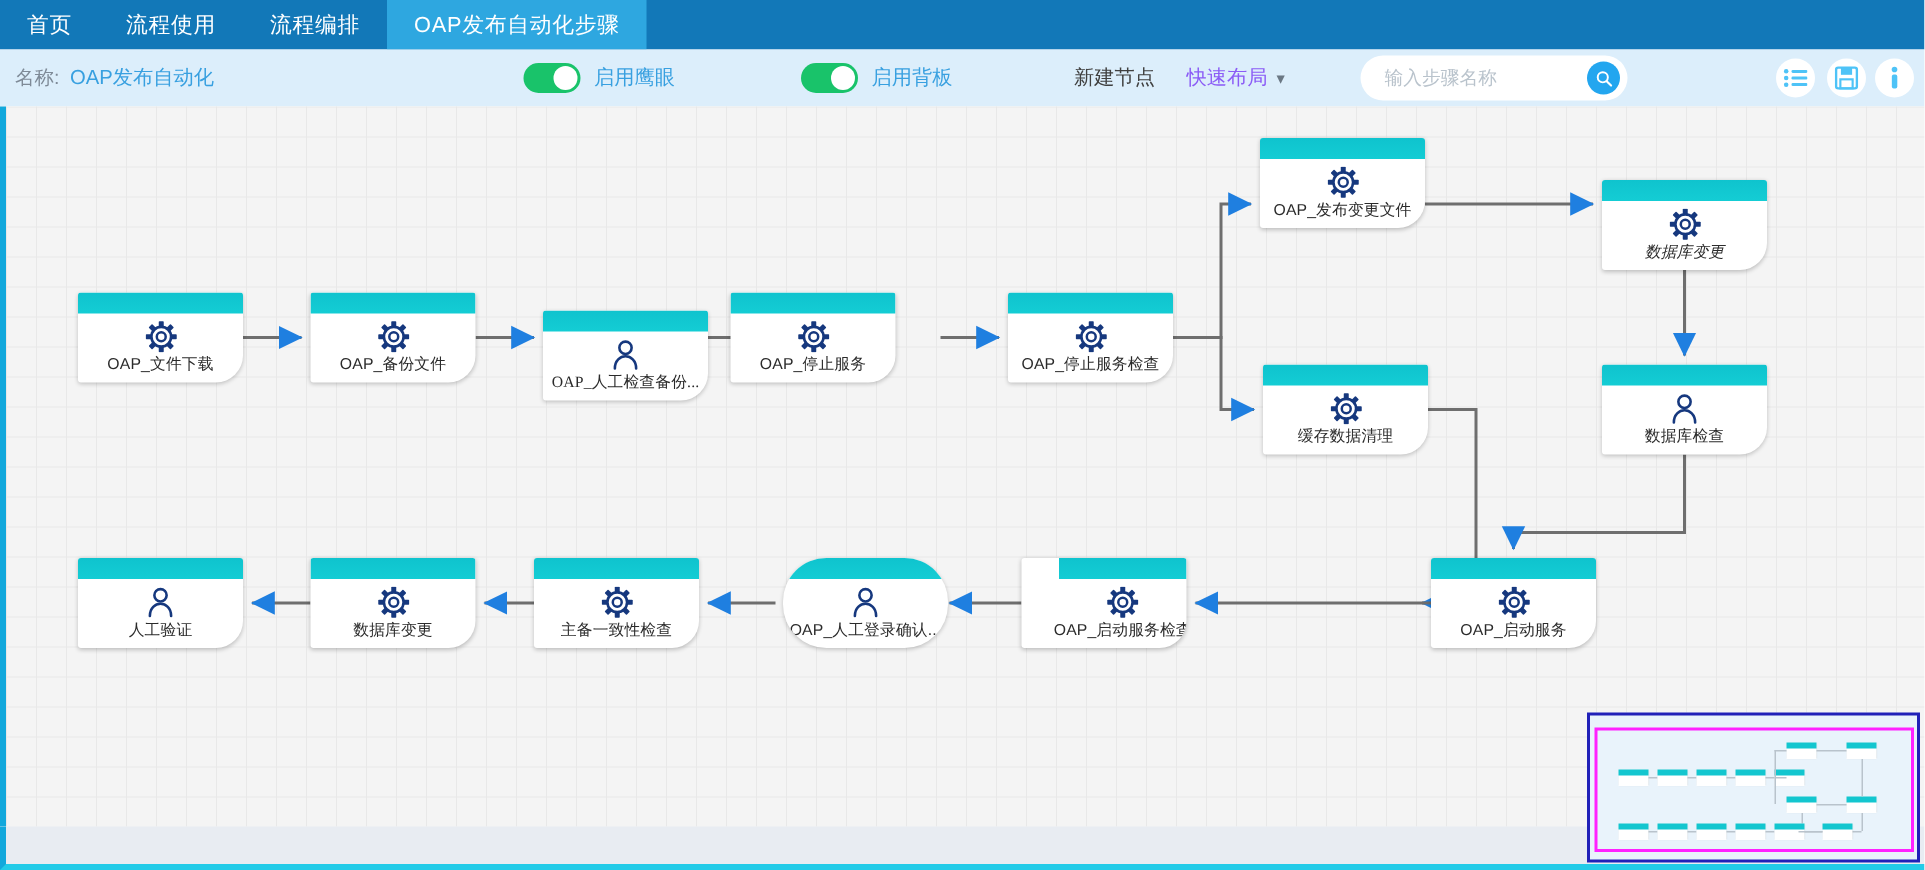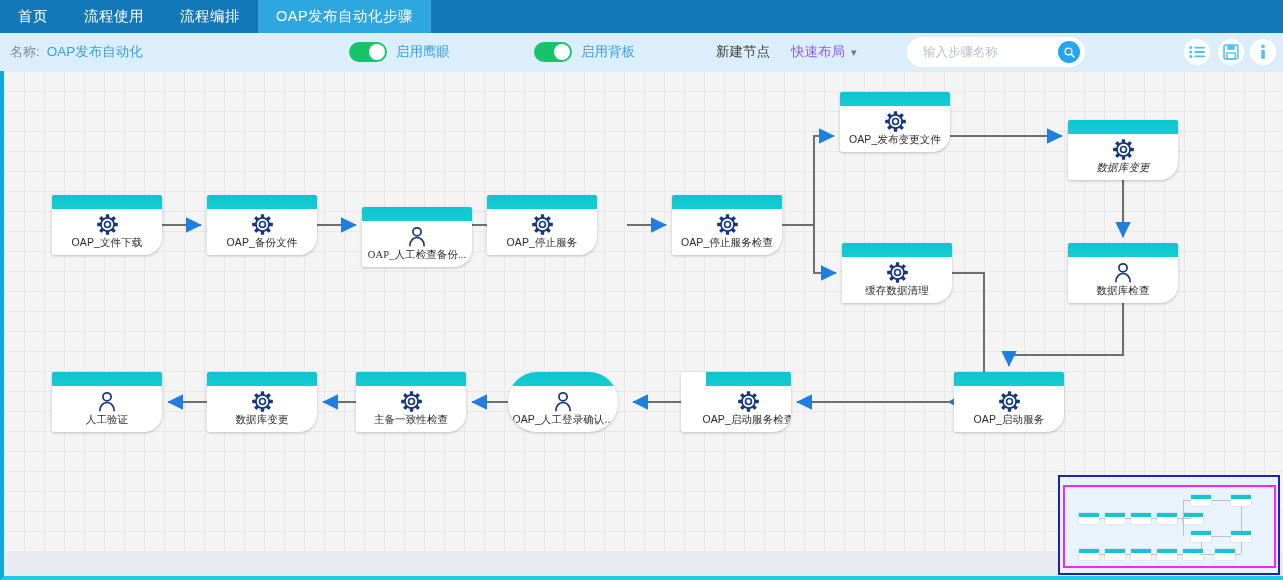--- a/index.html
+++ b/index.html
@@ -397,21 +397,21 @@
               <rect x="10.1" y="0.2" width="3.8" height="4.4" rx="0.6" fill="#16387e" transform="rotate(180 12 12)"></rect>
               <rect x="10.1" y="0.2" width="3.8" height="4.4" rx="0.6" fill="#16387e" transform="rotate(225 12 12)"></rect>
               <rect x="10.1" y="0.2" width="3.8" height="4.4" rx="0.6" fill="#16387e" transform="rotate(270 12 12)"></rect>
               <rect x="10.1" y="0.2" width="3.8" height="4.4" rx="0.6" fill="#16387e" transform="rotate(315 12 12)"></rect>
               <circle cx="12" cy="12" r="7.5" fill="none" stroke="#16387e" stroke-width="2"></circle>
               <circle cx="12" cy="12" r="3.4" fill="none" stroke="#16387e" stroke-width="1.9"></circle>
             </svg>
           </div>
           <div class="node-label">OAP_启动服务检查</div>
         </div>
-        <div class="node" style="left: 504px; top: 301px; border-radius: 29px;">
+        <div class="node" style="left: 518px; top: 301px; border-radius: 29px;">
           <div class="node-head"></div>
           <div class="node-icon">
             <svg width="20" height="21" viewBox="0 0 22 23">
               <circle cx="11" cy="6.4" r="4.5" fill="none" stroke="#16387e" stroke-width="1.9"></circle>
               <path d="M3.2 21.5 C3.2 15.6 7.2 12.6 11 12.6 C14.8 12.6 18.8 15.6 18.8 21.5" fill="none" stroke="#16387e" stroke-width="1.9" stroke-linecap="round"></path>
             </svg>
           </div>
           <div class="node-label">OAP_人工登录确认...</div>
         </div>
         <div class="node" style="left: 352px; top: 301px;">

